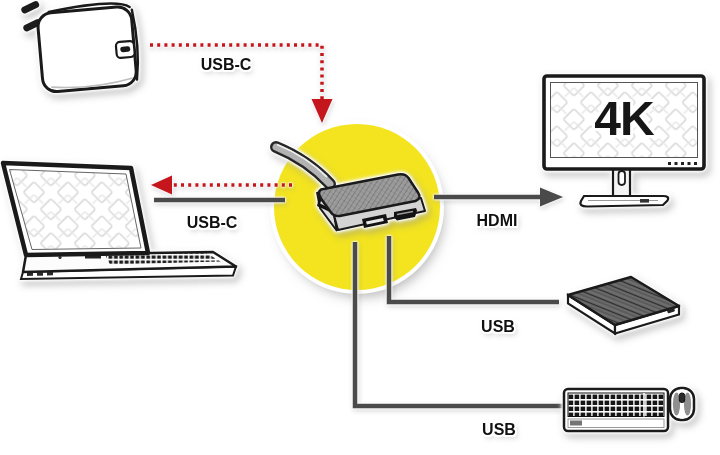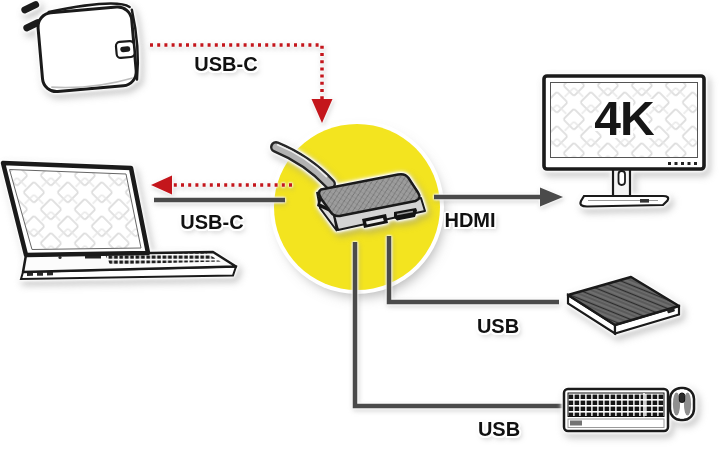--- a/index.html
+++ b/index.html
@@ -22,21 +22,21 @@
     position:absolute;left:274px;top:124px;width:166px;height:166px;border-radius:50%;
     background:#F3E41F;
     box-shadow:0 0 0 4px #fff, 4px 7px 12px rgba(120,120,120,.5);
     z-index:1;
   }
   .connectors{z-index:2;}
   .device{z-index:3;}
   .hub{z-index:4;}
   .lbl{
     position:absolute;z-index:5;transform:translateX(-50%);
-    font-weight:bold;font-size:20px;line-height:23px;color:#111;text-align:left;
+    font-weight:bold;font-size:16px;line-height:23px;color:#111;text-align:left;
     white-space:nowrap;letter-spacing:0px;
     text-shadow:
       -2px 0 0 #fff,2px 0 0 #fff,0 -2px 0 #fff,0 2px 0 #fff,
       -1.5px -1.5px 0 #fff,1.5px -1.5px 0 #fff,-1.5px 1.5px 0 #fff,1.5px 1.5px 0 #fff,
       0 0 5px #fff,2px 3px 5px rgba(130,130,130,.55);
   }
 </style>
 </head>
 <body>
 
@@ -181,17 +181,17 @@
     <path d="M142,86.5 L158,83.5" stroke="#9a9a9a" stroke-width="1.5"></path>
 
     <path d="M66,61.5 L143,46.5 Q150,45 153.5,50 L163,64.5 Q167,70.5 160.5,73 L87,87.5 Q79.5,89.5 76,84.5 L66,70.5 Q62,64 66,61.5 Z" fill="#9c9c9c"></path>
     <path d="M66,61.5 L143,46.5 Q150,45 153.5,50 L163,64.5 Q167,70.5 160.5,73 L87,87.5 Q79.5,89.5 76,84.5 L66,70.5 Q62,64 66,61.5 Z" fill="url(#hubHatch)" stroke="#1a1a1a" stroke-width="2.5" stroke-linejoin="round"></path>
   </svg>
 
   <div class="lbl" style="left:226px;top:53px">
     <div>USB-C</div>
   </div>
   <div class="lbl" style="left:212px;top:211px">USB-C</div>
-  <div class="lbl" style="left:470px;top:209px">HDMI</div>
+  <div class="lbl" style="left:497px;top:209px">HDMI</div>
   <div class="lbl" style="left:498px;top:315px">USB</div>
   <div class="lbl" style="left:499px;top:418px">USB</div>
 
 </div>
 
 </body></html>

